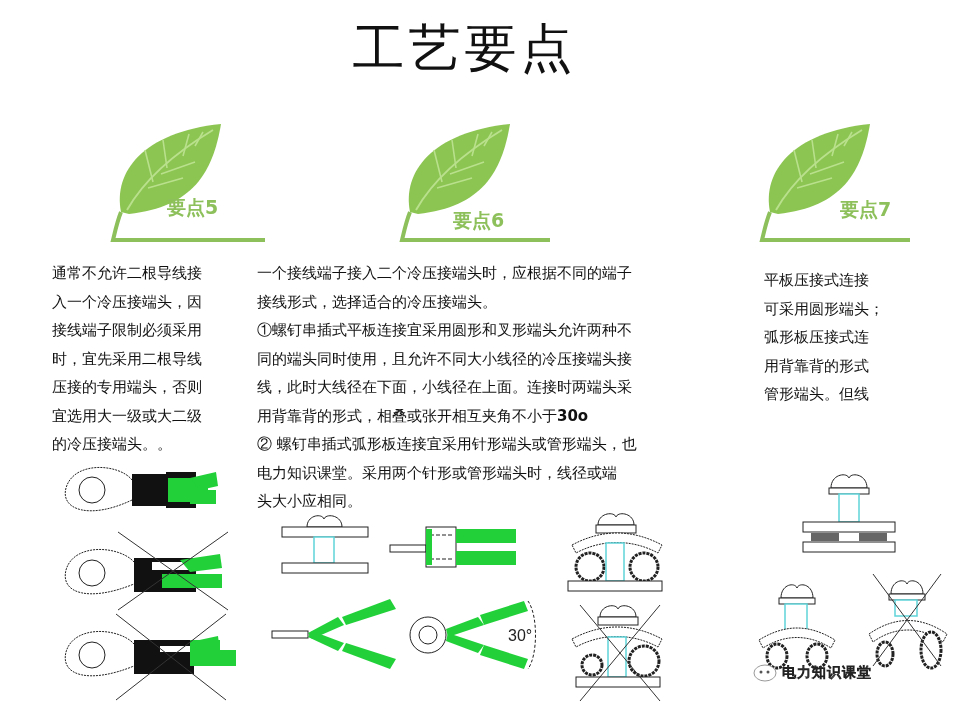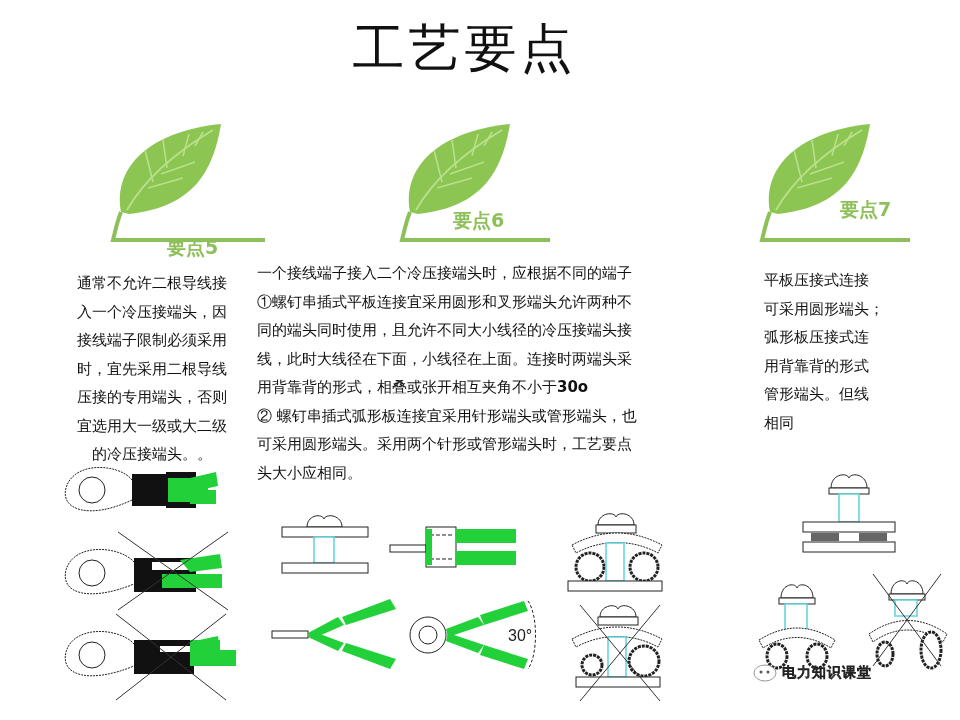--- a/index.html
+++ b/index.html
@@ -26,21 +26,21 @@
 
 <div class="title">工艺要点</div>
 
 <div class="badge" style="left:103px;top:112px;">
   <svg width="170" height="135" viewBox="0 0 170 135">
     <path d="M18,100 C10,60 40,20 118,12 C110,60 90,95 26,102 Z" fill="#8cc552"></path>
     <path d="M24,98 C40,70 70,42 110,18" stroke="#b9e08c" stroke-width="2" fill="none"></path>
     <path d="M50,70 L42,38 M64,56 L60,28 M80,44 L86,22 M92,34 L100,20 M45,76 L80,66 M58,62 L92,50" stroke="#b9e08c" stroke-width="1.6" fill="none"></path>
     <path d="M18,100 C14,110 12,120 10,128 L162,128" stroke="#8dc05a" stroke-width="4" fill="none"></path>
   </svg>
-  <div class="badge-label" style="left:64px;top:83px;margin-top:40px;">要点5</div>
+  <div class="badge-label" style="left:64px;top:83px;">要点5</div>
 </div>
 
 <div class="badge" style="left:392px;top:112px;">
   <svg width="170" height="135" viewBox="0 0 170 135">
     <path d="M18,100 C10,60 40,20 118,12 C110,60 90,95 26,102 Z" fill="#8cc552"></path>
     <path d="M24,98 C40,70 70,42 110,18" stroke="#b9e08c" stroke-width="2" fill="none"></path>
     <path d="M50,70 L42,38 M64,56 L60,28 M80,44 L86,22 M92,34 L100,20 M45,76 L80,66 M58,62 L92,50" stroke="#b9e08c" stroke-width="1.6" fill="none"></path>
     <path d="M18,100 C14,110 12,120 10,128 L158,128" stroke="#8dc05a" stroke-width="4" fill="none"></path>
   </svg>
   <div class="badge-label" style="left:61px;top:96px;">要点6</div>
@@ -49,48 +49,48 @@
 <div class="badge" style="left:752px;top:112px;">
   <svg width="170" height="135" viewBox="0 0 170 135">
     <path d="M18,100 C10,60 40,20 118,12 C110,60 90,95 26,102 Z" fill="#8cc552"></path>
     <path d="M24,98 C40,70 70,42 110,18" stroke="#b9e08c" stroke-width="2" fill="none"></path>
     <path d="M50,70 L42,38 M64,56 L60,28 M80,44 L86,22 M92,34 L100,20 M45,76 L80,66 M58,62 L92,50" stroke="#b9e08c" stroke-width="1.6" fill="none"></path>
     <path d="M18,100 C14,110 12,120 10,128 L158,128" stroke="#8dc05a" stroke-width="4" fill="none"></path>
   </svg>
   <div class="badge-label" style="left:60px;top:85px;margin-left:28px;">要点7</div>
 </div>
 
-<div class="txt" style="left:52px;top:269px;width:200px;text-align:center;">
+<div class="txt" style="left:52px;top:259px;width:200px;">
   <p>通常不允许二根导线接</p>
   <p>入一个冷压接端头，因</p>
   <p>接线端子限制必须采用</p>
   <p>时，宜先采用二根导线</p>
   <p>压接的专用端头，否则</p>
   <p>宜选用大一级或大二级</p>
   <p>的冷压接端头。。</p>
 </div>
 
 <div class="txt" style="left:257px;top:259px;width:490px;">
   <p>一个接线端子接入二个冷压接端头时，应根据不同的端子</p>
+  <p>接线形式，选择适合的冷压接端头。</p>
   <p>①螺钉串插式平板连接宜采用圆形和叉形端头允许两种不</p>
   <p>同的端头同时使用，且允许不同大小线径的冷压接端头接</p>
   <p>线，此时大线径在下面，小线径在上面。连接时两端头采</p>
   <p><span>用背靠背的形式，相叠或张开相互夹角不小于</span><span class="bold-num">30o</span></p>
   <p>② 螺钉串插式弧形板连接宜采用针形端头或管形端头，也</p>
-  <p>可采用圆形端头。采用两个针形或管形端头时，工艺要点</p>
+  <p>电力知识课堂。采用两个针形或管形端头时，线径或端</p>
   <p>头大小应相同。</p>
 </div>
 
 <div class="txt" style="left:764px;top:266px;width:180px;">
   <p>平板压接式连接</p>
   <p>可采用圆形端头；</p>
   <p>弧形板压接式连</p>
   <p>用背靠背的形式</p>
   <p>管形端头。但线</p>
-  <p>相同</p>
 </div>
 
 <svg class="fig" style="left:50px;top:460px;" width="200" height="250" viewBox="0 0 200 250">
 
   <g>
     <path d="M82,20 C70,4 24,0 16,28 C10,50 40,60 82,40" fill="#fff" stroke="#222" stroke-width="1" stroke-dasharray="2,1"></path>
     <circle cx="42" cy="30" r="13" fill="#fff" stroke="#222" stroke-width="1"></circle>
     <rect x="82" y="14" width="34" height="32" fill="#111"></rect>
     <rect x="116" y="12" width="30" height="36" fill="#111"></rect>
     <rect x="118" y="18" width="40" height="24" fill="#22d13a"></rect>

